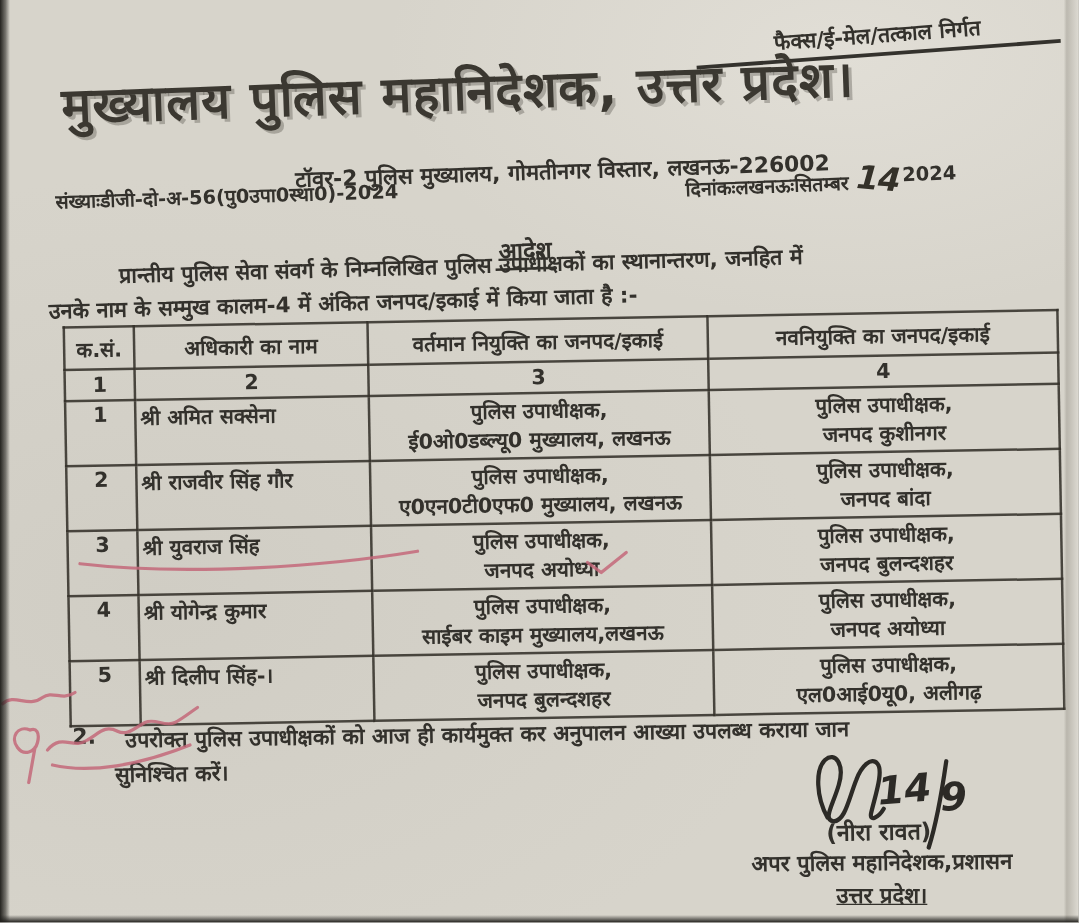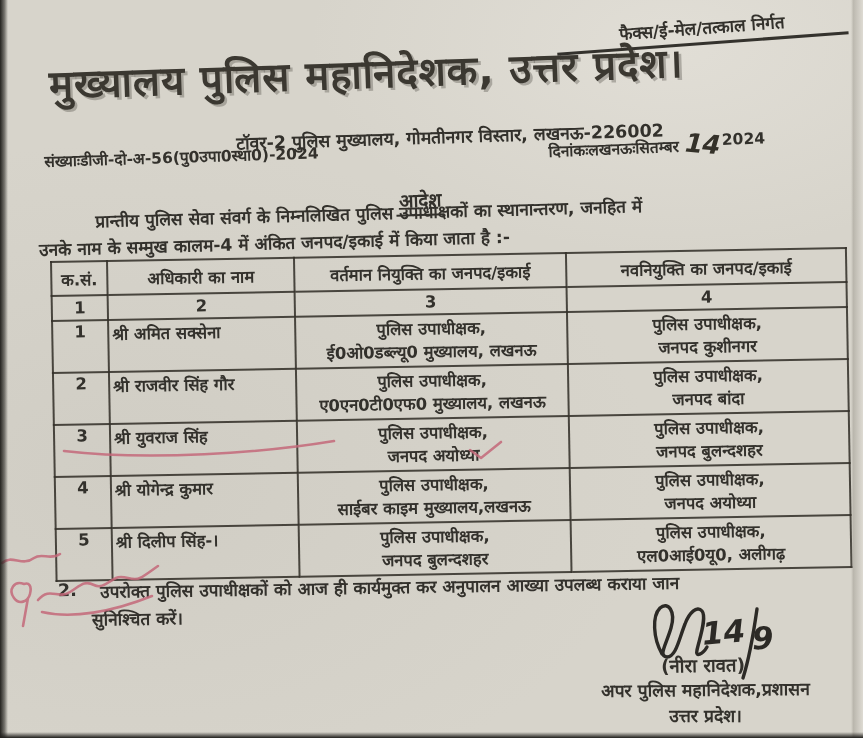--- a/index.html
+++ b/index.html
@@ -70,21 +70,21 @@
 
   .sig-day{left:702px;top:614px;font-size:31px;font-weight:700;font-style:italic;
     transform:rotate(-5deg);color:#2c2a26;letter-spacing:0px;}
   .sig-month{left:752px;top:620px;font-size:31px;font-weight:700;font-style:italic;
     transform:rotate(-3deg);color:#2c2a26;}
   .sig-name{left:628px;top:652px;width:150px;text-align:center;
     font-size:18.5px;font-weight:700;transform:rotate(-1deg);}
   .sig-desig{left:558px;top:677px;width:295px;text-align:center;
     font-size:17.5px;font-weight:700;transform:rotate(-.6deg);white-space:nowrap;}
   .sig-place{left:558px;top:703px;width:295px;text-align:center;
-    font-size:17.5px;font-weight:700;}
+    font-size:17.5px;font-weight:700;text-decoration:underline;}
 
   svg.overlay{position:absolute;left:0;top:0;pointer-events:none;}
 </style>
 </head>
 <body>
 
 <div id="stage">
 
   <div class="abs fax">फैक्स/ई-मेल/तत्काल निर्गत</div>
 

